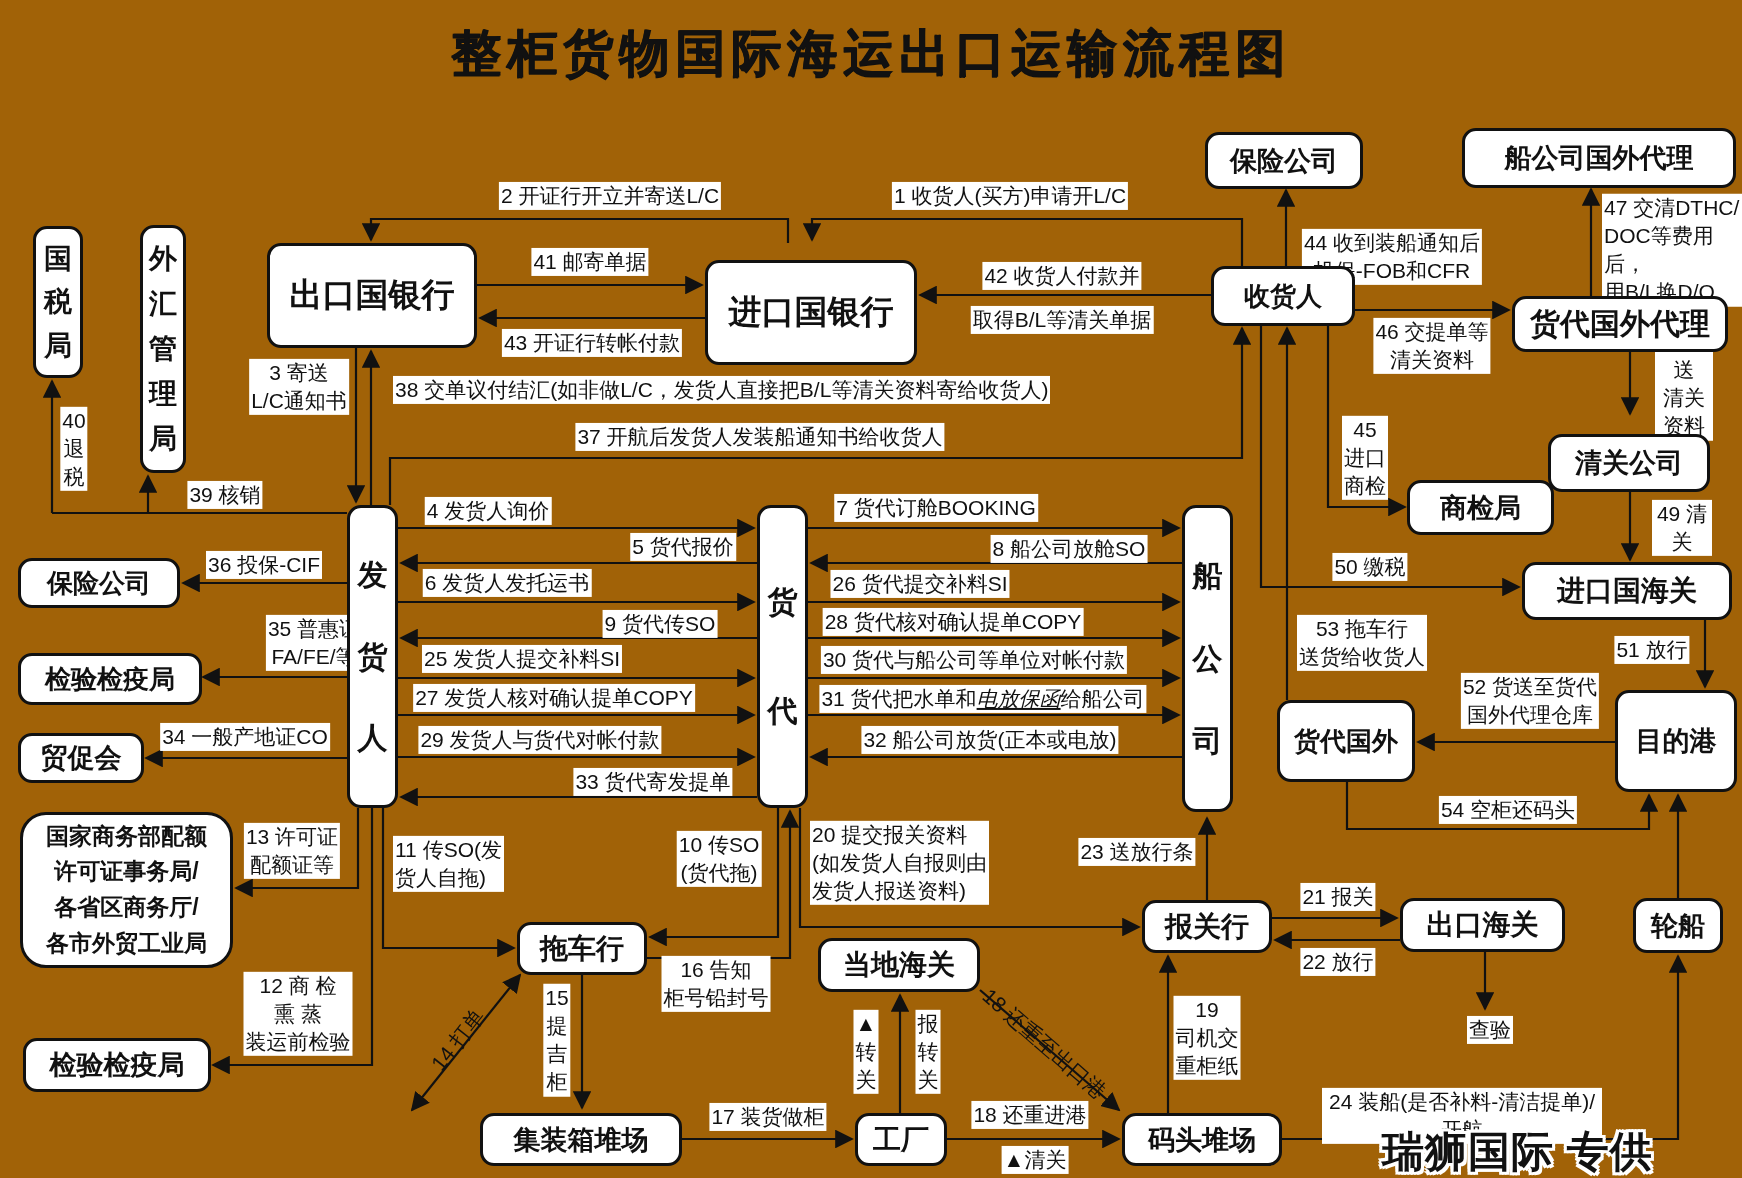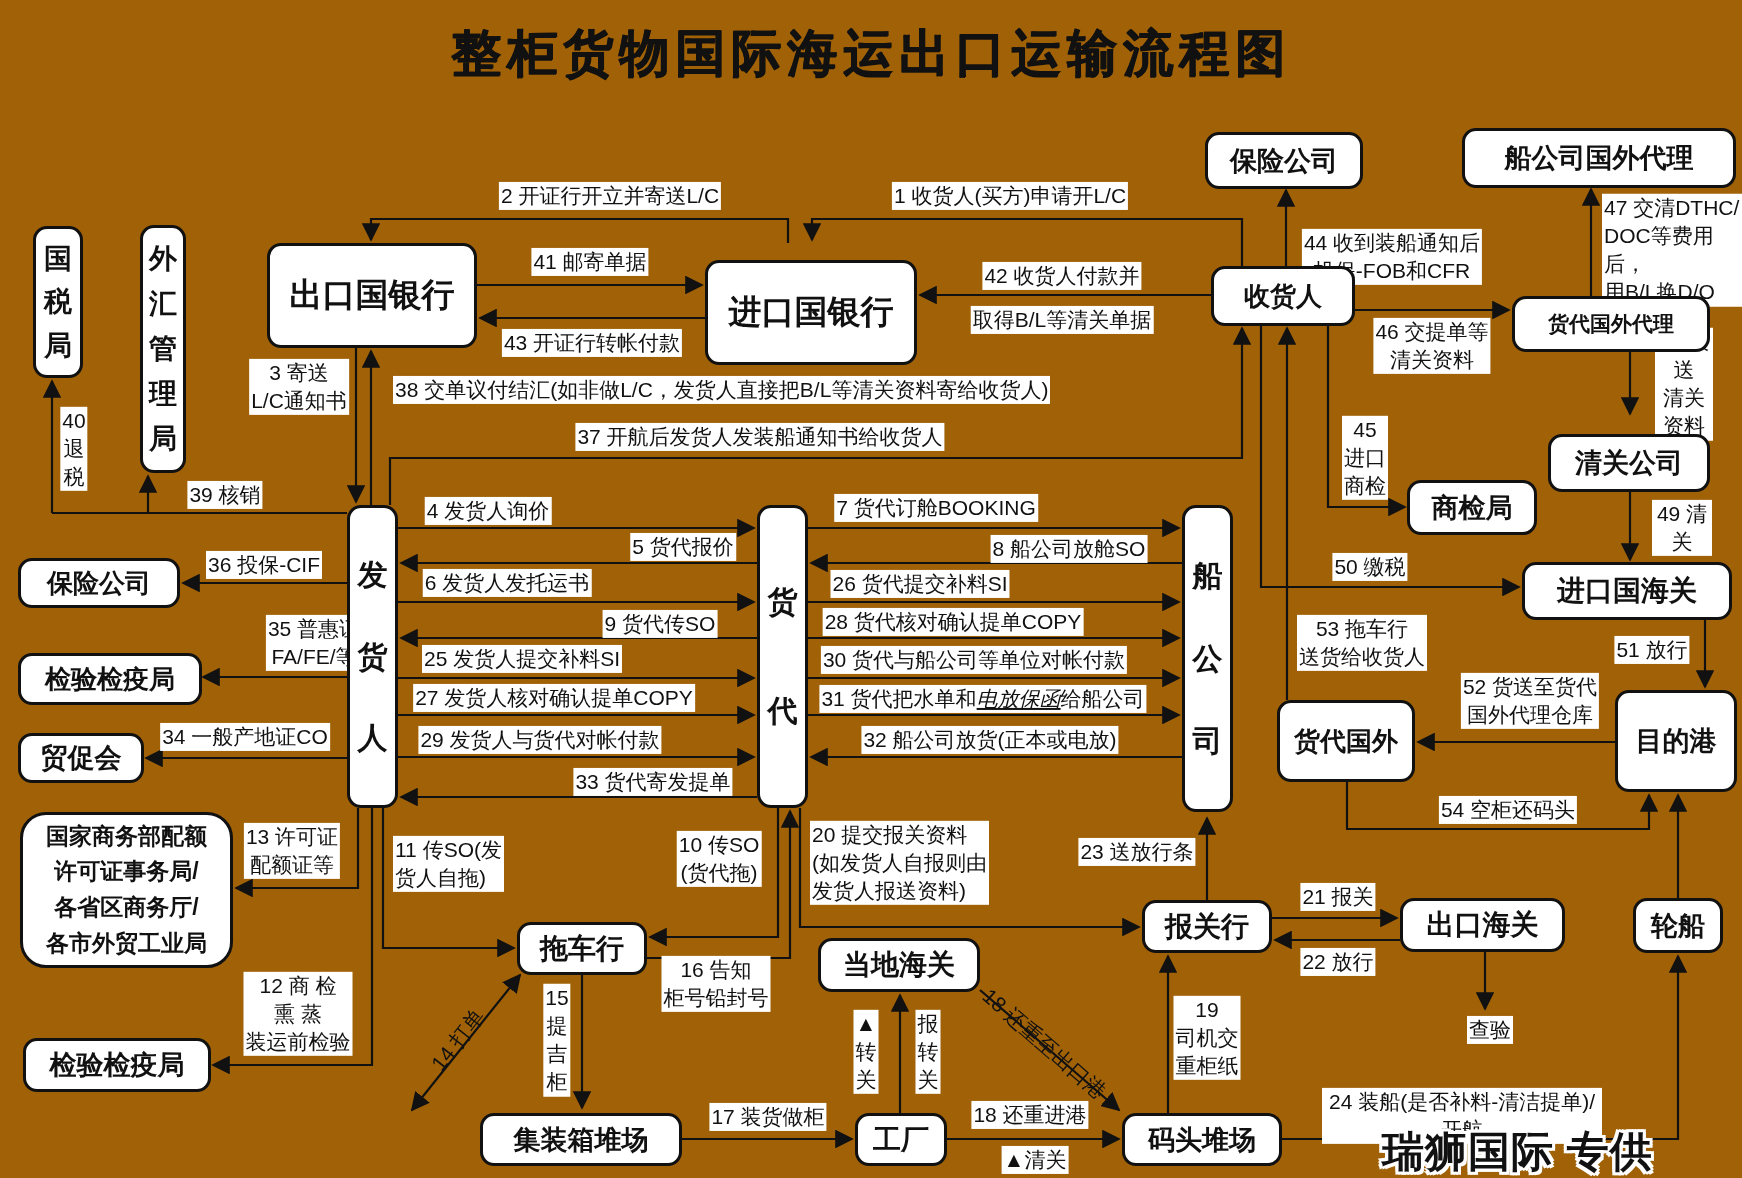--- a/index.html
+++ b/index.html
@@ -107,23 +107,23 @@
   <div class="node" style="left:140px;top:225px;width:46px;height:248px;font-size:28px;"><div class="v-wrap v-chars"><span>外</span><span>汇</span><span>管</span><span>理</span><span>局</span></div></div>
   <div class="node" style="left:347px;top:505px;width:51px;height:303px;font-size:30px;"><div class="v-wrap v-chars"><span>发</span><span>货</span><span>人</span></div></div>
   <div class="node" style="left:757px;top:505px;width:51px;height:303px;font-size:30px;"><div class="v-wrap v-chars"><span>货</span><span>代</span></div></div>
   <div class="node" style="left:1182px;top:505px;width:51px;height:307px;font-size:30px;"><div class="v-wrap v-chars"><span>船</span><span>公</span><span>司</span></div></div>
 
   <div class="node" style="left:267px;top:243px;width:210px;height:105px;font-size:33px;">出口国银行</div>
   <div class="node" style="left:705px;top:243px;width:212px;height:105px;font-size:33px;margin-top:17px;">进口国银行</div>
   <div class="node" style="left:1205px;top:132px;width:158px;height:57px;font-size:27px;">保险公司</div>
   <div class="node" style="left:1462px;top:128px;width:274px;height:60px;font-size:27px;">船公司国外代理</div>
   <div class="node" style="left:1211px;top:266px;width:144px;height:60px;font-size:26px;">收货人</div>
-  <div class="node" style="left:1512px;top:296px;width:198px;height:56px;font-size:21px;">货代国外代理</div>
+  <div class="node" style="left:1512px;top:296px;width:216px;height:56px;font-size:30px;">货代国外代理</div>
   <div class="node" style="left:1548px;top:416px;width:162px;height:58px;font-size:27px;margin-top:18px;">清关公司</div>
-  <div class="node" style="left:1407px;top:480px;width:130px;height:55px;font-size:27px;">商检局</div>
+  <div class="node" style="left:1407px;top:480px;width:147px;height:55px;font-size:27px;">商检局</div>
   <div class="node" style="left:1522px;top:562px;width:210px;height:58px;font-size:28px;">进口国海关</div>
   <div class="node" style="left:18px;top:558px;width:162px;height:50px;font-size:26px;">保险公司</div>
   <div class="node" style="left:18px;top:653px;width:184px;height:52px;font-size:26px;">检验检疫局</div>
   <div class="node" style="left:18px;top:733px;width:126px;height:50px;font-size:27px;">贸促会</div>
   <div class="node" style="left:20px;top:812px;width:213px;height:156px;font-size:23px;line-height:1.55;border-radius:26px;">国家商务部配额
 许可证事务局/
 各省区商务厅/
 各市外贸工业局</div>
   <div class="node" style="left:23px;top:1038px;width:188px;height:54px;font-size:27px;">检验检疫局</div>
   <div class="node" style="left:517px;top:922px;width:130px;height:53px;font-size:28px;">拖车行</div>

